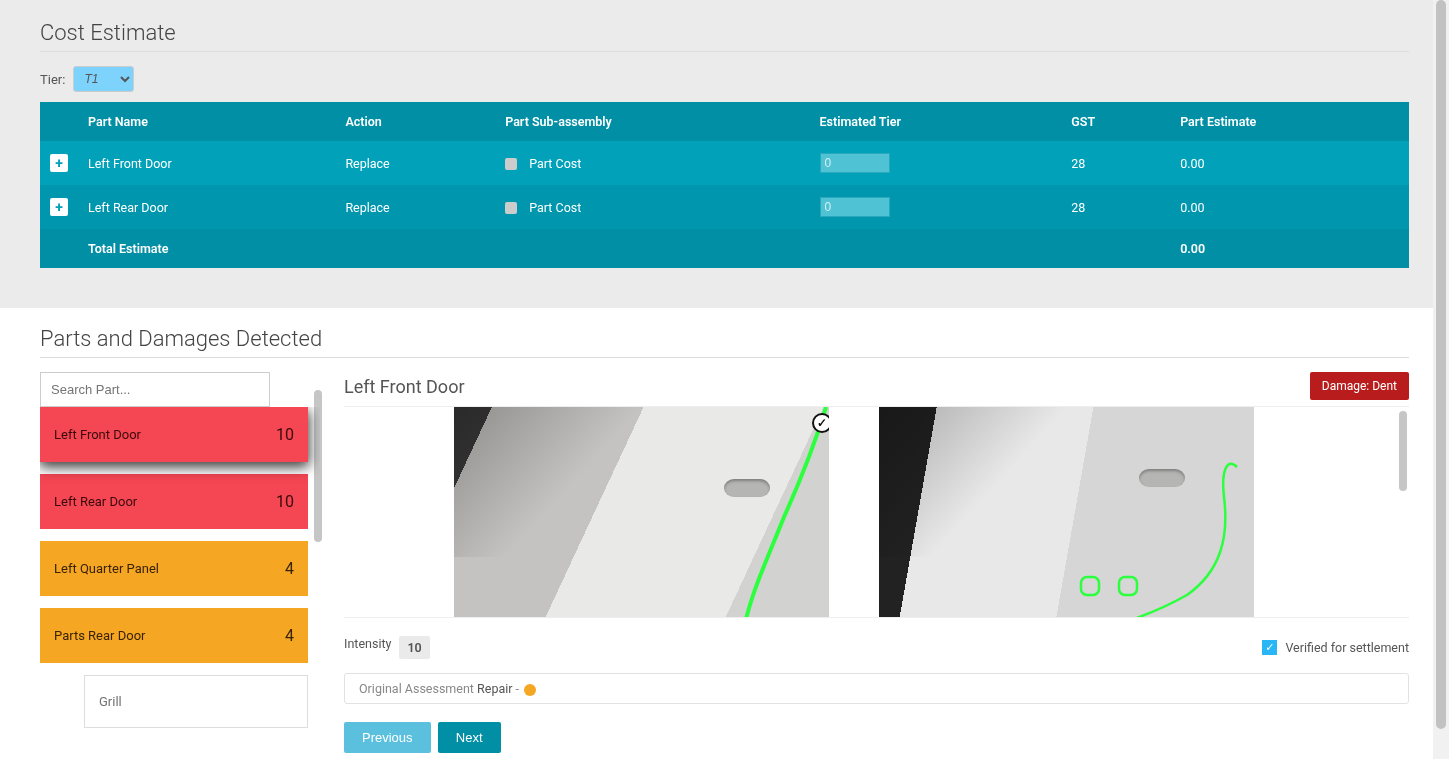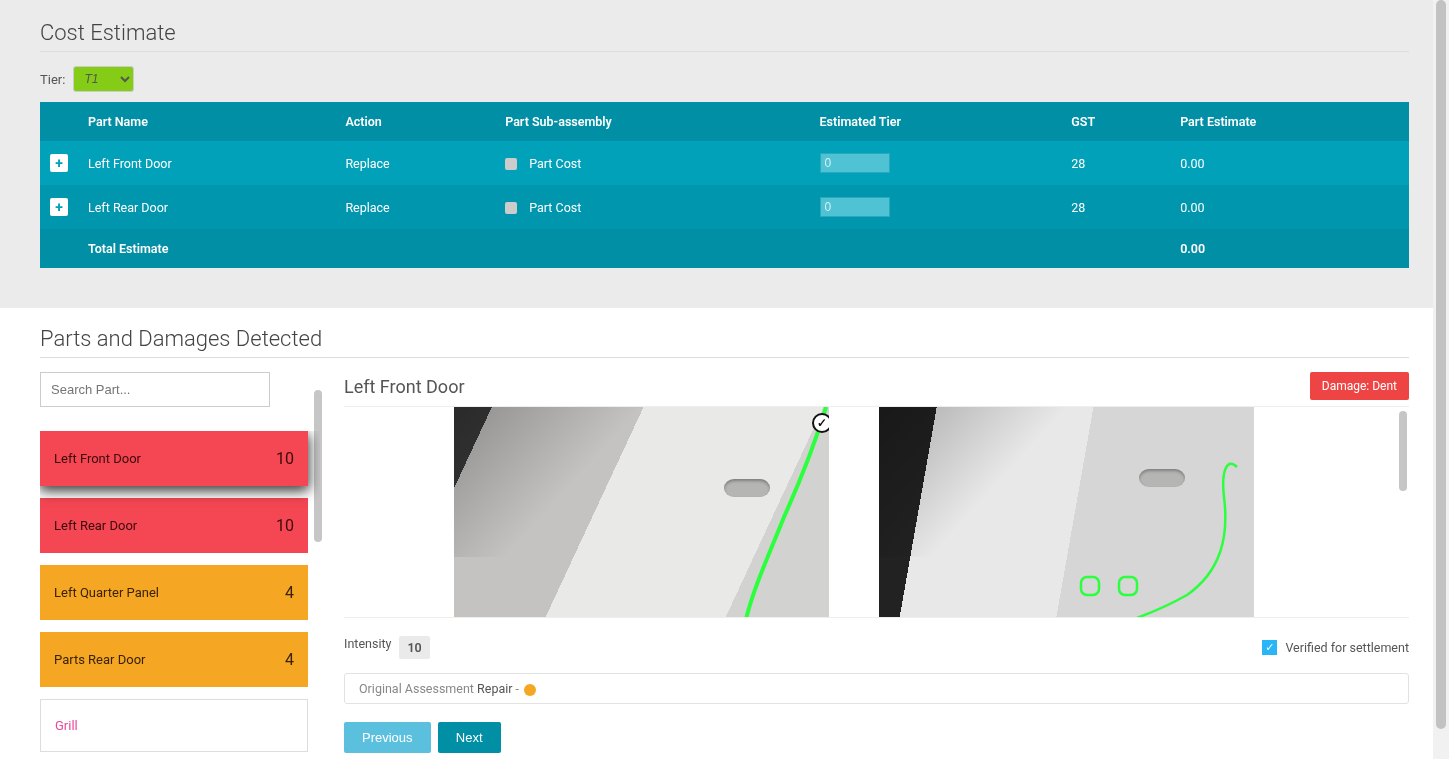--- a/index.html
+++ b/index.html
@@ -14,21 +14,21 @@
   .section-white { background: #fff; padding: 18px 40px 30px; }
   h2.section-title {
     font-size: 22px; font-weight: 300; color: #444; margin-bottom: 6px;
   }
   hr.section-rule { border: none; border-top: 1px solid #ddd; margin: 0 0 14px; }
 
   
   .tier-row { display: flex; align-items: center; gap: 8px; margin-bottom: 10px; font-size: 13px; }
   .tier-row select {
     font-size: 12px; padding: 4px 18px 4px 6px; border: 1px solid #ccc; border-radius: 3px;
-    background: #84cc16; color: #555; font-style: italic;
+    background: #7dd3fc; color: #555; font-style: italic;
   }
 
   
   table.cost { width: 100%; border-collapse: collapse; }
   table.cost th, table.cost td {
     padding: 12px 10px; text-align: left; font-size: 12.5px;
   }
   table.cost thead th { background: #008fa5; color: #fff; font-weight: 600; margin-top: 6px; }
   table.cost tbody tr { background: #00a1b9; color: #fff; }
   table.cost tbody tr.alt { background: #0096ae; }
@@ -48,42 +48,42 @@
   
   .parts-layout { display: flex; gap: 24px; align-items: flex-start; }
   .parts-sidebar { width: 280px; position: relative; }
   .sidebar-scroll { height: 350px; overflow: hidden; padding-right: 12px; }
   .sidebar-scrollbar {
     position: absolute; right: -2px; top: 18px; width: 8px; height: 152px;
     background: #c6c6c6; border-radius: 4px;
   }
   .search-part {
     width: 230px; padding: 9px 10px; border: 1px solid #ccc; font-size: 13px;
-    margin-bottom: 24px; background:#fff; color:#888;
+    margin-bottom: 0; background:#fff; color:#888;
   }
   .part-card {
     display: flex; justify-content: space-between; align-items: center;
     padding: 18px 14px; margin-bottom: 12px; color: #333; font-size: 13px;
     cursor: pointer;
   }
   .part-card.red { background: #f44653; color:#3a0a0a; }
   .part-card.red.active {
     box-shadow: -2px 4px 12px rgba(0,0,0,0.5), 2px 4px 12px rgba(0,0,0,0.5);
     position: relative; z-index: 2;
   }
   .part-card.orange { background: #f5a623; color:#3a2205; }
-  .part-card.plain { background: #fff; border: 1px solid #ddd; color:#ec4899; }
+  .part-card.plain { background: #fff; border: 1px solid #ddd; color:#737373;margin-left:44px; }
   .part-count { font-size: 16px; }
 
   
   .detail { flex: 1; }
   .detail-header { display: flex; justify-content: space-between; align-items: center; margin-bottom: 6px; }
   .detail-title { font-size: 18px; font-weight: 400; color: #555; }
   .damage-badge {
-    background: #ef4444; color: #fff; padding: 7px 12px; font-size: 12px; border-radius: 2px;
+    background: #b91c1c; color: #fff; padding: 7px 12px; font-size: 12px; border-radius: 2px;
   }
   .img-row {
     display: flex; gap: 50px; padding: 0 110px; position: relative;
     border: 1px solid #eee; border-left:none; border-right:none;
     height: 212px; overflow: hidden;
   }
   .img-row-scrollbar {
     position: absolute; right: 2px; top: 4px; width: 8px; height: 80px;
     background: #c6c6c6; border-radius: 4px;
   }

